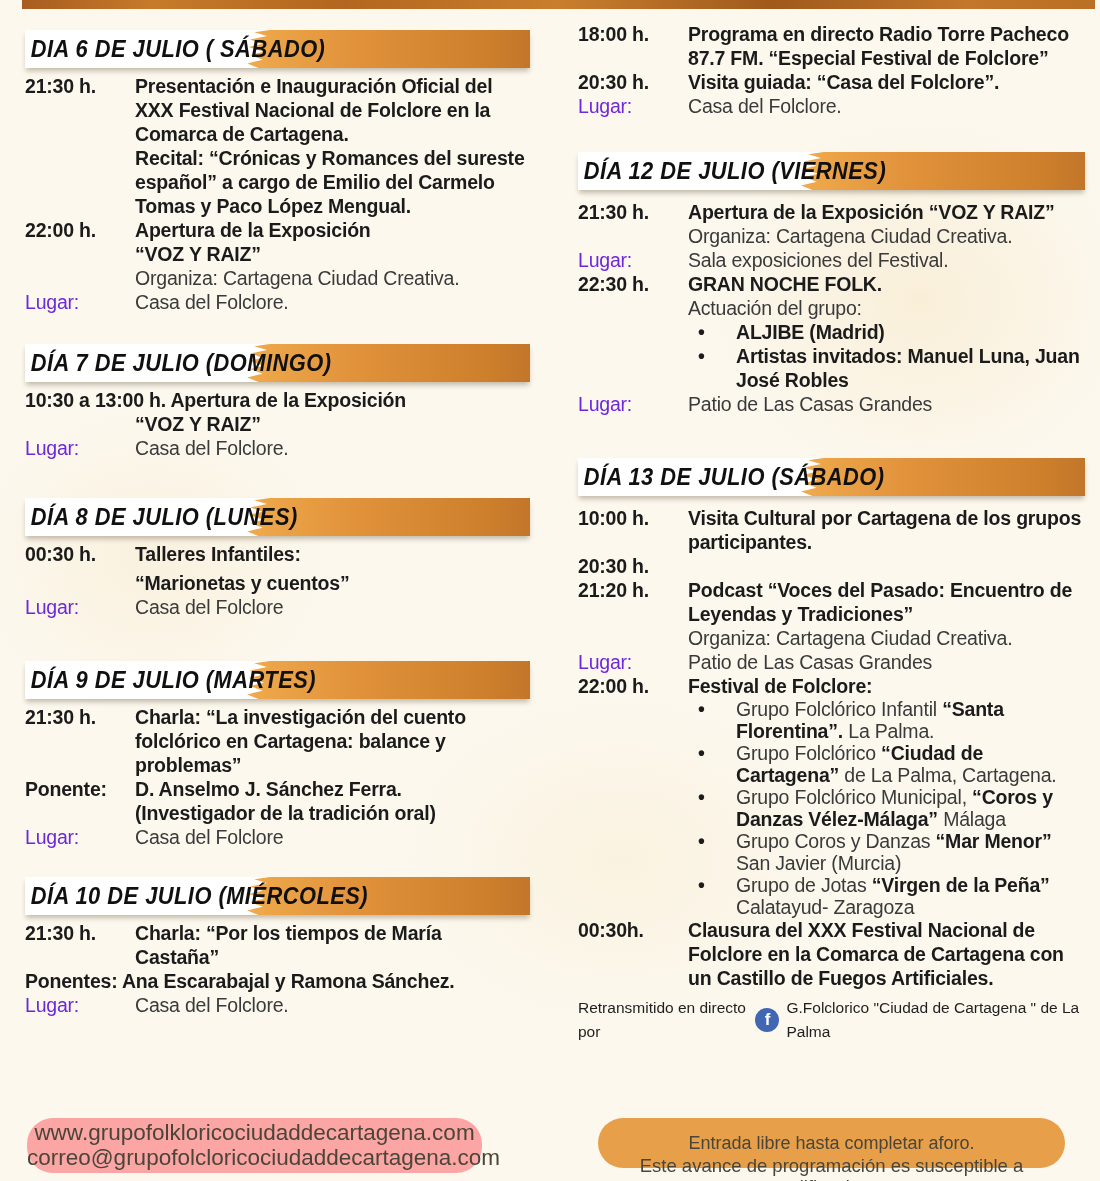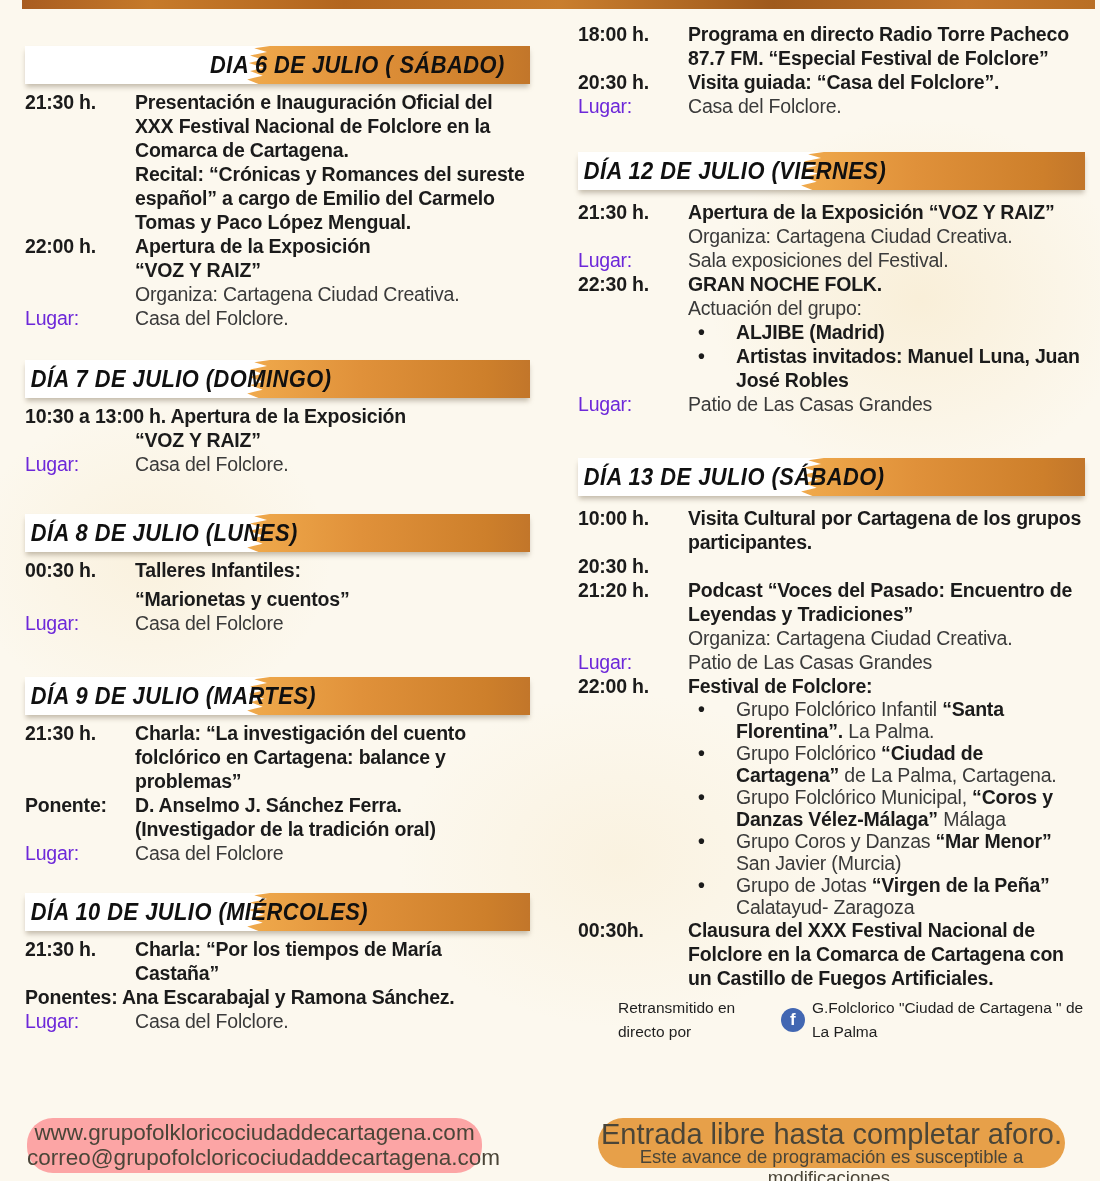--- a/index.html
+++ b/index.html
@@ -12,21 +12,21 @@
     radial-gradient(ellipse 260px 220px at 150px 560px, rgba(238,206,140,.16), transparent 70%),
     radial-gradient(ellipse 320px 240px at 620px 860px, rgba(238,206,140,.14), transparent 70%);}
   .top-strip{position:absolute;top:0;left:22px;right:5px;height:9px;
     background:linear-gradient(90deg,#a85c20,#c67a2a 12%,#b3661f 30%,#c97e2e 50%,#9f5a1c 70%,#c3762c 88%,#b96f24);}
   .page{position:relative;display:flex;gap:48px;padding:22px 0 0 25px;}
   .col-left{width:505px;font-size:19.5px;line-height:24px;letter-spacing:-.2px;}
   .col-right{width:507px;font-size:19.5px;line-height:24px;letter-spacing:-.2px;}
   .banner{position:relative;height:38px;background:#fff;margin-bottom:6px;
     box-shadow:0 4px 5px -1px rgba(110,95,70,.4);}
   .col-right .banner{margin-bottom:10px;}
-  .first-left{margin-top:24px;text-align:right;}
+  .first-left{margin-top:8px;}
   .brush{position:absolute;right:0;top:0;bottom:0;width:56%;
     background:linear-gradient(90deg,#f0aa4c,#e0913a 40%,#cd7f2b 85%,#c2762a);
     clip-path:polygon(8% 0,100% 0,100% 100%,4% 100%,0 88%,5.5% 78%,1% 66%,6% 57%,.5% 45%,5.5% 36%,1% 25%,7% 16%,2.5% 6%);}
   .banner-text{position:relative;z-index:1;margin:0;font-size:23px;font-style:italic;font-weight:bold;
     letter-spacing:.5px;line-height:38px;padding-left:6px;color:#101010;white-space:nowrap;
     transform:scaleX(.95);transform-origin:left center;}
   .row{display:flex;}
   .time{width:110px;flex-shrink:0;font-weight:bold;color:#1b1b1b;}
   .time.r{font-weight:normal;color:#6d28d9;}
   .content{flex:1;min-width:0;}
@@ -34,28 +34,28 @@
   .b{font-weight:bold;color:#1b1b1b;}
   .r{font-weight:normal;color:#3a3a3a;}
   .indent{margin-left:110px;}
   .gap-top{margin-top:5px;}
   .bullet{display:flex;}
   .bullet::before{content:"\2022";font-weight:bold;color:#1b1b1b;width:38px;padding-left:10px;flex-shrink:0;}
   .tight{line-height:22px;}
   .mb28{margin-bottom:28px}.mb30{margin-bottom:30px}.mb34{margin-bottom:34px}
   .mb38{margin-bottom:38px}.mb42{margin-bottom:42px}
   .fb-line{display:flex;align-items:center;justify-content:center;gap:7px;margin-top:6px;
-    font-size:15.5px;color:#1f1f1f;letter-spacing:0;margin-left:40px;}
+    font-size:15.5px;color:#1f1f1f;letter-spacing:0;}
   .fb-icon{width:24px;height:24px;border-radius:50%;background:#4267b2;color:#fff;
     font-weight:bold;font-size:17px;line-height:24px;text-align:center;flex-shrink:0;}
   .footer-box{position:absolute;border-radius:26px;text-align:center;color:#4a4538;}
   .footer-left-box{left:27px;bottom:8px;width:455px;height:55px;background:#fca5a5;
     padding-top:2px;font-size:22.5px;line-height:25px;}
   .footer-right-box{left:598px;bottom:13px;width:467px;height:50px;background:#e7a049;padding-top:4px;}
-  .fr1{font-size:29px;line-height:24px;}
+  .fr1{font-size:18px;line-height:24px;margin-top:9px;}
   .fr2{font-size:18.5px;line-height:21px;}
 </style>
 </head>
 <body>
 
 <div class="top-strip"></div>
 
 <div class="page">
 
   <div class="col-left">

